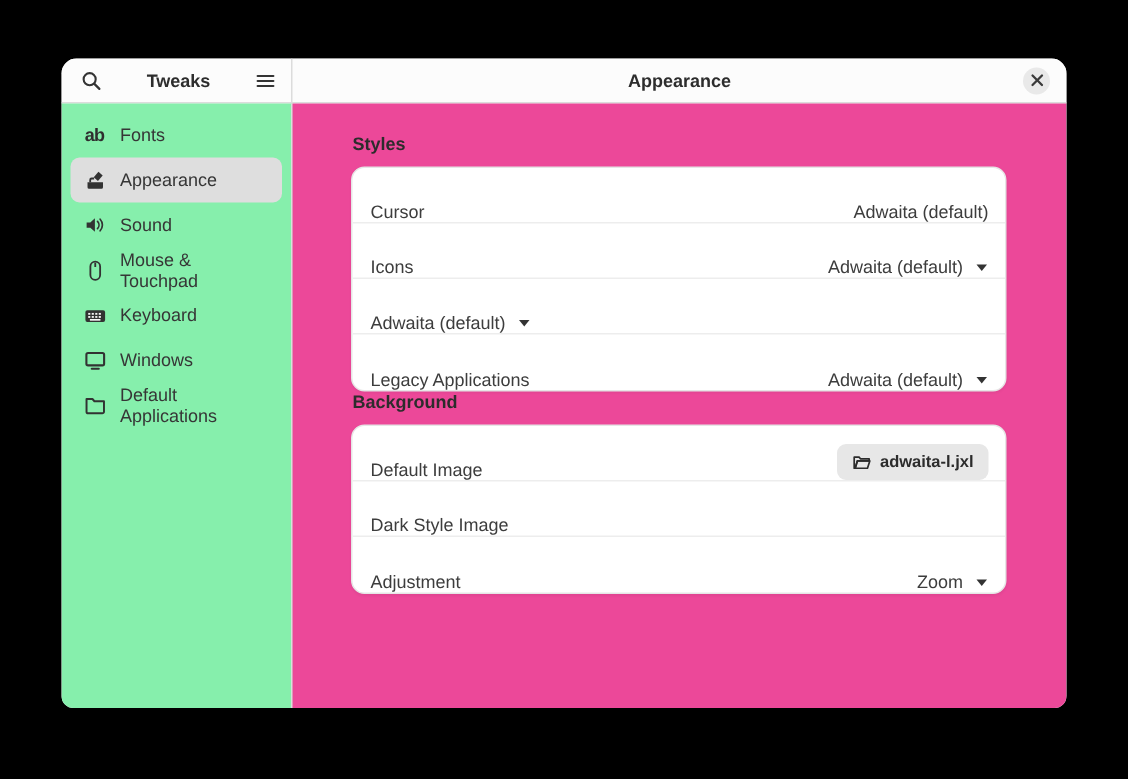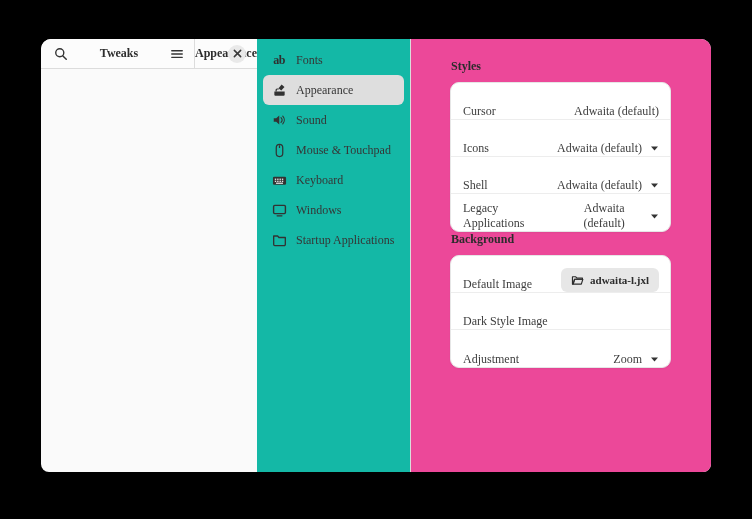--- a/index.html
+++ b/index.html
@@ -8,43 +8,42 @@
     background:#000;
     position:relative;
     font-family:"Liberation Sans", sans-serif;
     overflow:hidden;
   }
   .window {
     position:absolute; left:41px; top:39px; width:670px; height:433px;
     background:#fafafa;
     border-radius:10px 10px 8px 8px;
     overflow:hidden;
-    display:flex; flex-direction:row;
+    display:flex; flex-direction:column;
     box-shadow:0 4px 18px rgba(0,0,0,0.55);
-    font-family:Liberation Serif, serif;
   }
   
   .titlebar { height:30px; flex:0 0 30px; display:flex; background:#fcfcfc; border-bottom:1px solid #dcdcdc; }
   .titlebar-left {
     width:154px; flex:0 0 154px; border-right:1px solid #dcdcdc;
     display:flex; align-items:center; padding:0 10px 0 13px;
   }
   .titlebar-left .title { flex:1; text-align:center; font-size:12px; font-weight:bold; color:#2d2d2d; }
   .titlebar-main { flex:1; display:flex; align-items:center; justify-content:center; position:relative; }
   .titlebar-main .title { font-size:12px; font-weight:bold; color:#2d2d2d; }
   .icon-btn { display:flex; align-items:center; justify-content:center; background:transparent; border:none; padding:0; cursor:pointer; }
   .close-btn {
     position:absolute; right:11px; top:50%; transform:translateY(-50%);
     width:18px; height:18px; border-radius:50%; background:#e9e9e9;
     display:flex; align-items:center; justify-content:center; border:none; cursor:pointer;
   }
   
   .app-body { flex:1; display:flex; min-height:0; }
   .sidebar {
-    width:154px; flex:0 0 154px; background:#14b8a6; border-right:1px solid #dcdcdc;
+    width:154px; flex:0 0 154px; background:#86efac; border-right:1px solid #dcdcdc;
     padding:6px 6px;
   }
   .side-item {
     height:30px; display:flex; align-items:center; gap:9px;
     padding:0 8px; border-radius:6px; font-size:12px; color:#363636; cursor:pointer;
   }
   .side-item.selected { background:#dedede; }
   .side-icon { width:16px; height:16px; display:flex; align-items:center; justify-content:center; flex:0 0 16px; }
   .glyph-ab { font-size:12px; font-weight:bold; color:#2f2f2f; line-height:1; letter-spacing:-0.5px; }
   
@@ -182,21 +181,21 @@
             </svg>
         </span>
         <span>Windows</span>
       </div>
       <div class="side-item">
         <span class="side-icon">
           <svg width="15" height="15" viewBox="0 0 16 16">
               <path d="M1.8 3.2h4.2l1.4 1.6h6.8v7.4a1.2 1.2 0 0 1-1.2 1.2H3a1.2 1.2 0 0 1-1.2-1.2z" fill="none" stroke="#323232" stroke-width="1.4" stroke-linejoin="round"></path>
             </svg>
         </span>
-        <span>Startup Applications</span>
+        <span>Default Applications</span>
       </div>
     </nav>
 
     <main class="content">
 
       <section class="section">
         <h2 class="section-title">Styles</h2>
         <div class="card">
           <div class="row">
             <span class="row-label">Cursor</span>
@@ -209,21 +208,20 @@
             <button class="combo">
               <span class="row-value">Adwaita (default)</span>
               <span>
                   <svg width="9" height="7" viewBox="0 0 10 8">
                     <path d="M1 1.6h8L5 6.4z" fill="#333"></path>
                   </svg>
                 </span>
             </button>
           </div>
           <div class="row">
-            <span class="row-label">Shell</span>
             <button class="combo">
               <span class="row-value">Adwaita (default)</span>
               <span>
                   <svg width="9" height="7" viewBox="0 0 10 8">
                     <path d="M1 1.6h8L5 6.4z" fill="#333"></path>
                   </svg>
                 </span>
             </button>
           </div>
           <div class="row">

